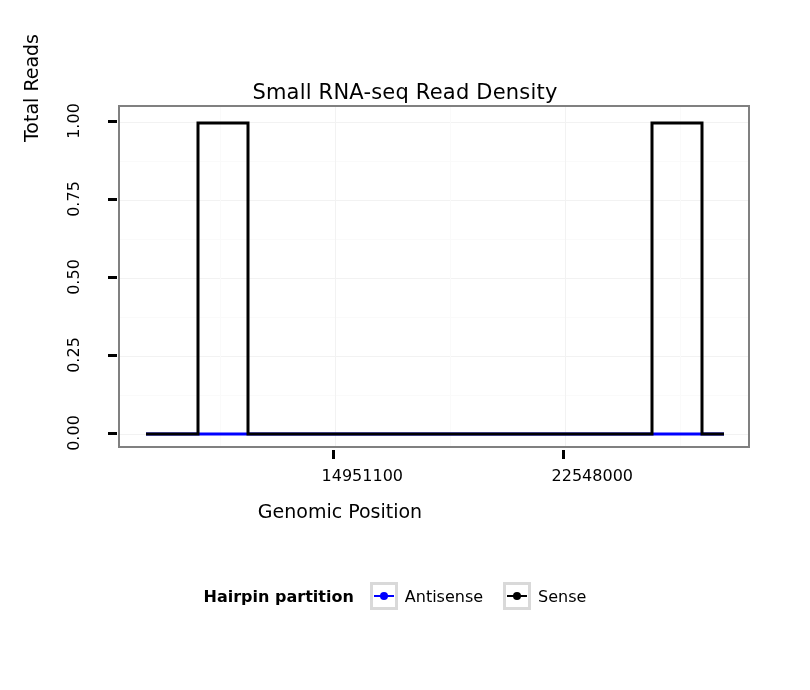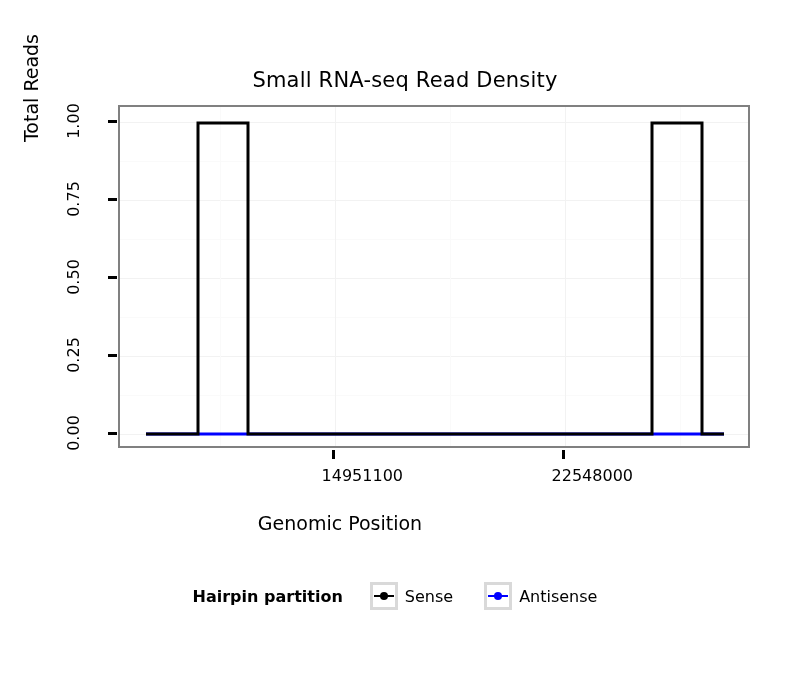--- a/index.html
+++ b/index.html
@@ -20,39 +20,38 @@
     position: absolute;
     left: 0; top: 0;
     width: 810px;
     height: 690px;
   }
 
   
   .chart-title {
     position: absolute;
     left: 0;
-    top: 68px;
+    top: 80px;
     width: 810px;
     text-align: center;
     font-size: 21px;
     letter-spacing: 0.2px;
     color: #000;
     white-space: nowrap;
   }
 
   
   .xlab {
     position: absolute;
     left: 0;
     top: 500px;
     width: 680px;
     text-align: center;
     font-size: 19px;
     color: #000;
-    margin-top: 12px;
   }
   .ylab {
     position: absolute;
     left: 20px;
     top: 170px;
     width: 220px;
     height: 28px;
     font-size: 19px;
     color: #000;
     transform: rotate(-90deg);
@@ -130,21 +129,21 @@
 
   
   .legend {
     position: absolute;
     left: 0;
     top: 582px;
     width: 810px;
     display: flex;
     justify-content: center;
     align-items: center;
-    gap: 11px;
+    gap: 0px;
   }
   .legend-title {
     font-size: 16px;
     font-weight: bold;
     color: #000;
     margin-right: 16px;
     white-space: nowrap;
   }
   .legend-item {
     display: flex;
@@ -250,28 +249,28 @@
   <div class="ticklabel-x" style="left:493px;">22548000</div>
 
   <div class="xlab">Genomic Position</div>
   <div class="ylab">Total Reads</div>
 
   <div class="legend">
     <span class="legend-title">Hairpin partition</span>
 
     <span class="legend-item">
       <span class="legend-key">
+        <span class="kline" style="background:#0000ff;"></span>
+        <span class="kdot" style="background:#0000ff;"></span>
+      </span>
+      <span class="legend-label">Antisense</span>
+    </span>
+
+    <span class="legend-item">
+      <span class="legend-key">
         <span class="kline" style="background:#000000;"></span>
         <span class="kdot" style="background:#000000;"></span>
       </span>
       <span class="legend-label">Sense</span>
     </span>
-
-    <span class="legend-item">
-      <span class="legend-key">
-        <span class="kline" style="background:#0000ff;"></span>
-        <span class="kdot" style="background:#0000ff;"></span>
-      </span>
-      <span class="legend-label">Antisense</span>
-    </span>
   </div>
 
 </div>
 
 </body></html>

